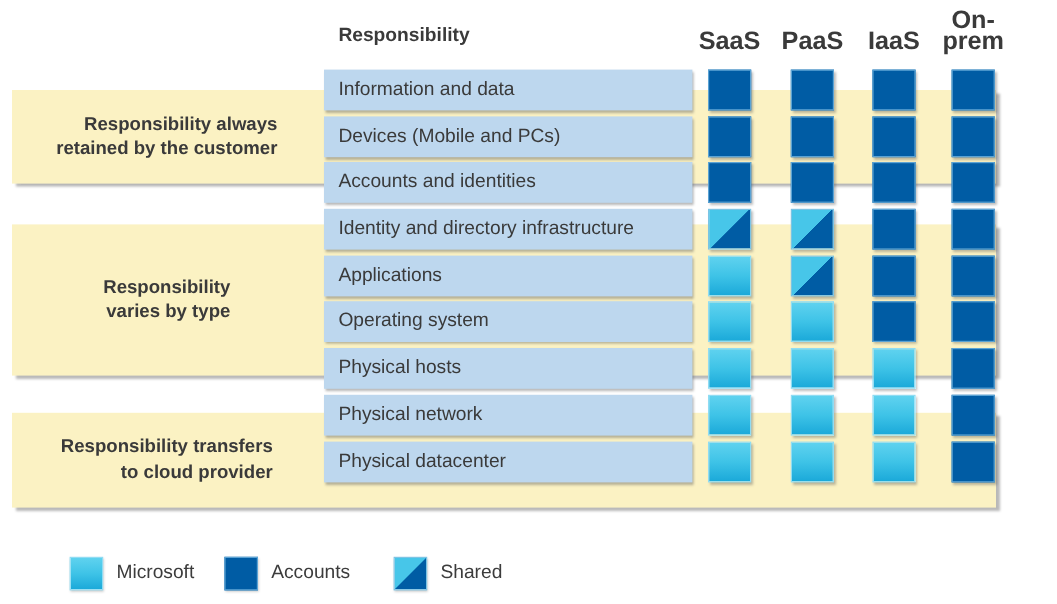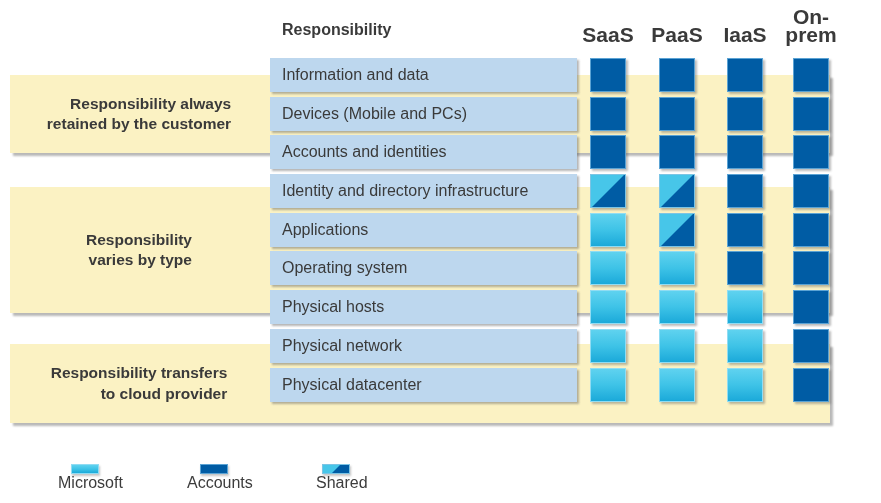--- a/index.html
+++ b/index.html
@@ -39,22 +39,22 @@
     font-size:16px; line-height:34px; padding-left:12px; white-space:nowrap;
     color:#3a3a3a;
   }
   .cell { position:absolute; top:0; width:36px; height:34px; box-shadow:1.5px 2px 2px rgba(90,90,90,0.4); }
   .cell.col0 { left:320px; } .cell.col1 { left:389px; }
   .cell.col2 { left:457px; } .cell.col3 { left:523px; }
   .fill-customer  { background:#005ca4; border:1px solid #5ba3d4; }
   .fill-microsoft { background:linear-gradient(180deg,#5fd2ef 0%,#3ec3e7 50%,#1ba9d9 100%); border:1px solid #90dcf3; }
   .fill-shared    { background:linear-gradient(135deg,#47c6e9 0%,#47c6e9 49.6%,#005ca4 50.4%,#005ca4 100%); border:1px solid #7cc4e4; }
   
-  .legend-item { position:absolute; top:464px; height:28px; display:flex; align-items:center; font-size:16px; color:#3c3c3c; z-index:2;flex-direction:column; }
-  #leg0 { left:58px; } #leg1 { left:187px; } #leg2 { left:316px; }
+  .legend-item { position:absolute; top:464px; height:28px; display:flex; align-items:center; font-size:16px; color:#3c3c3c; z-index:2; }
+  #leg0 { left:58px; } #leg1 { left:187px; } #leg2 { left:328px; }
   .legend-swatch { width:28px; height:28px; margin-right:11px; box-shadow:1px 1.5px 2px rgba(90,90,90,0.35); }
 </style>
 </head>
 <body>
 
 <div class="canvas">
 
   <div class="band" id="band0">
     <div class="group-label">Responsibility always
 retained by the customer</div>

